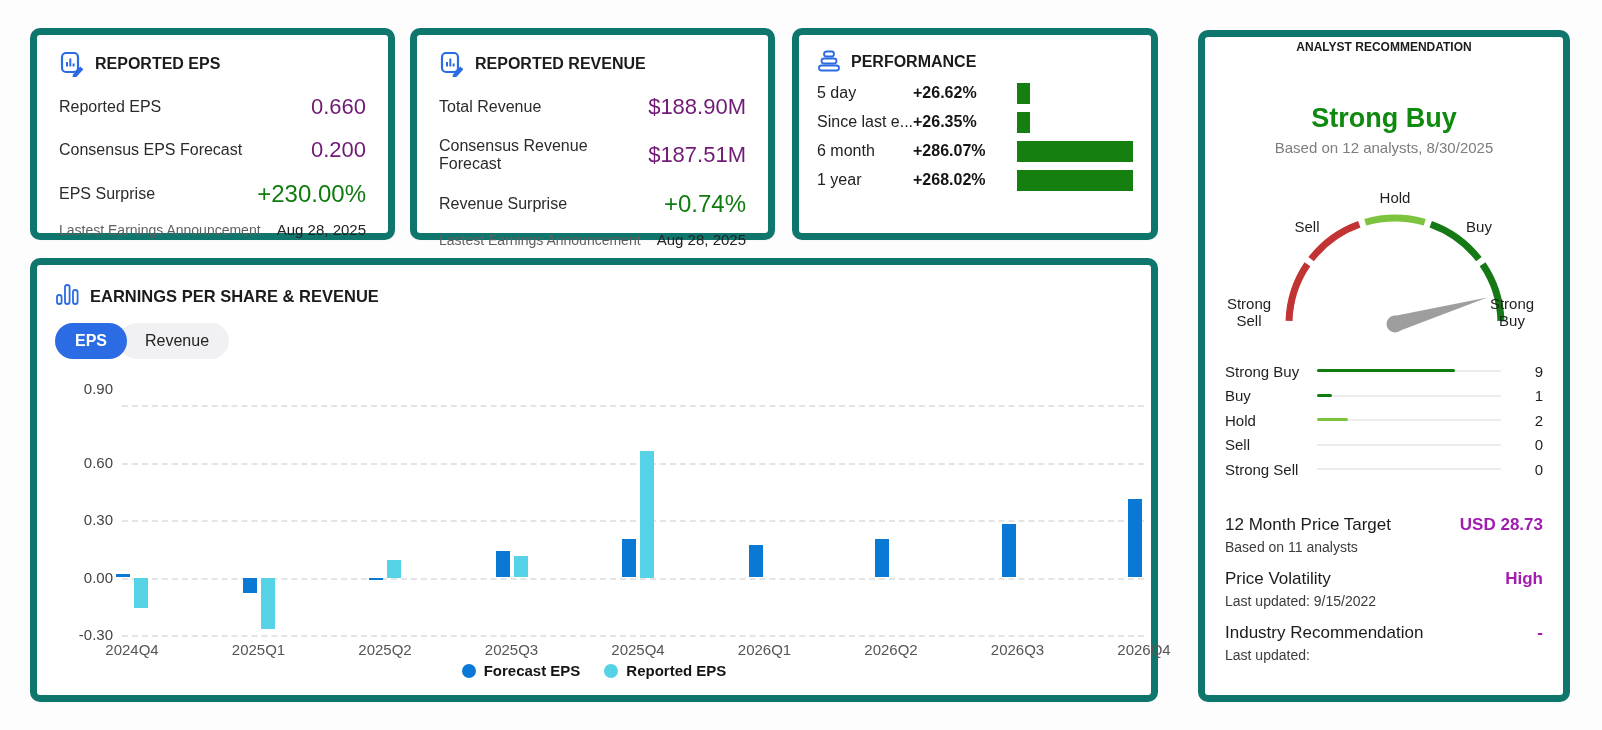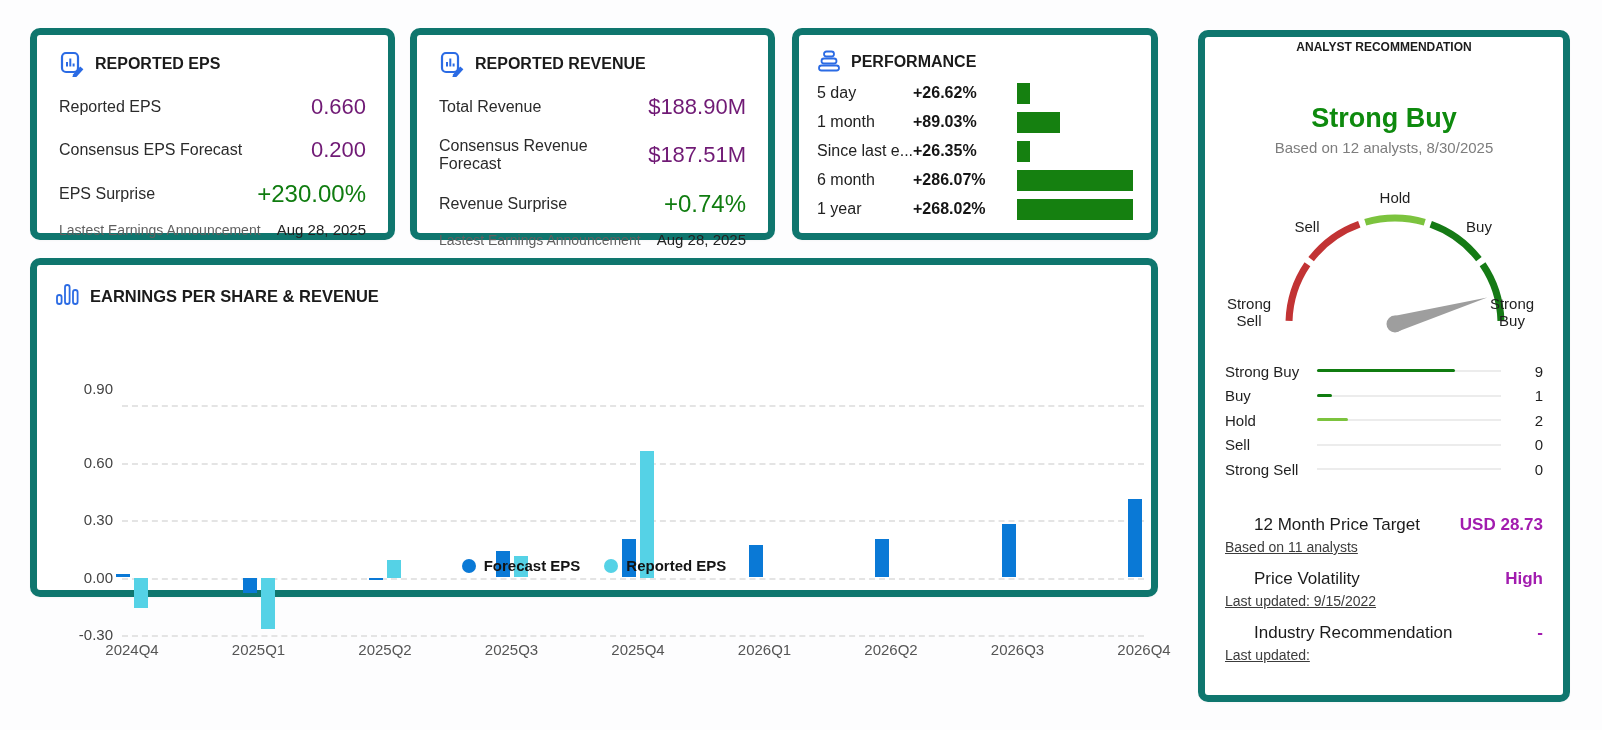--- a/index.html
+++ b/index.html
@@ -6,21 +6,21 @@
   * { box-sizing:border-box; }
   body { margin:0; background:#fdfdfe; font-family:"Liberation Sans", sans-serif; color:#1b1b1b; }
   .page { position:relative; width:1602px; height:730px; background:#fdfdfe; overflow:hidden; }
   .card { position:absolute; background:#fff; border:7px solid #0f766e; border-radius:10px;
           box-shadow:0 1px 2px rgba(0,0,0,.03); }
 
   
   #card-eps     { left:30px;  top:28px; width:365px; height:212px; padding:16px 22px; }
   #card-rev     { left:410px; top:28px; width:365px; height:212px; padding:16px 22px; }
   #card-perf    { left:792px; top:28px; width:366px; height:212px; padding:14px 18px; }
-  #card-chart   { left:30px;  top:258px; width:1128px; height:339px; padding:16px 18px; }
+  #card-chart   { left:30px;  top:258px; width:1128px; height:444px; padding:16px 18px; }
   #card-analyst { left:1198px; top:30px; width:372px; height:672px; }
 
   .stat-title { display:flex; align-items:center; gap:10px; font-weight:bold; font-size:16px; }
   .stat-title .icon { display:inline-flex; }
   .stat-row { display:flex; justify-content:space-between; align-items:center; margin-top:17px; }
   .stat-row .lbl { font-size:16px; color:#2b2b2b; }
   .stat-row .val { font-size:22px; color:#701a75; }
   .stat-row .val.big-green { font-size:24px; }
   .stat-row.muted-row { margin-top:13px; }
   .stat-row.muted-row .lbl { font-size:14px; color:#5f5f5f; }
@@ -63,24 +63,24 @@
   .gl-sbuy  { left:271px; top:118px; }
   .counts { position:absolute; left:20px; right:20px; top:322px; }
   .count-row { display:flex; align-items:center; height:24.5px; }
   .count-row .clbl { flex:0 0 92px; font-size:15px; color:#1f1f1f; }
   .count-row .ctrack { flex:1; height:2px; background:#ececec; position:relative; margin-right:16px; }
   .count-row .cfill { position:absolute; left:0; top:-1px; height:3px; border-radius:2px; }
   .count-row .cval { flex:0 0 26px; text-align:right; font-size:15px; color:#1f1f1f; }
   .an-stats { position:absolute; left:20px; right:20px; top:478px; }
   .an-stat { margin-top:14px; }
   .an-stat:first-child { margin-top:0; }
-  .an-stat .main { display:flex; justify-content:space-between; align-items:flex-end;margin-left:29px; }
+  .an-stat .main { display:flex; justify-content:space-between; align-items:flex-end; }
   .an-stat .slbl { font-size:17px; color:#1b1b1b; }
   .an-stat .sval { font-size:17px; font-weight:bold; color:#a21caf; }
-  .an-stat .ssub { font-size:14px; color:#3c3c3c; margin-top:4px;text-decoration:underline; }
+  .an-stat .ssub { font-size:14px; color:#3c3c3c; margin-top:4px; }
 </style>
 </head>
 <body>
 
 <div class="page">
 
   <section class="card" id="card-eps">
     <div class="stat-title">
       <span class="icon">
         <svg width="26" height="26" viewBox="0 0 26 26">
@@ -152,25 +152,20 @@
         </svg>
       </span>
       <span>PERFORMANCE</span>
     </div>
     <div class="perf-row">
       <span class="plbl">5 day</span>
       <span class="pval">+26.62%</span>
       <span class="pbar" style="width: 13px; background: rgb(21, 128, 16);"></span>
     </div>
     <div class="perf-row">
-      <span class="plbl">1 month</span>
-      <span class="pval">+89.03%</span>
-      <span class="pbar" style="width: 43px; background: rgb(21, 128, 16);"></span>
-    </div>
-    <div class="perf-row">
       <span class="plbl">Since last e...</span>
       <span class="pval">+26.35%</span>
       <span class="pbar" style="width: 13px; background: rgb(21, 128, 16);"></span>
     </div>
     <div class="perf-row">
       <span class="plbl">6 month</span>
       <span class="pval">+286.07%</span>
       <span class="pbar" style="width: 137px; background: rgb(21, 128, 16);"></span>
     </div>
     <div class="perf-row">
@@ -183,20 +178,24 @@
   <section class="card" id="card-chart">
     <div class="chart-title">
       <span class="icon">
         <svg width="25" height="26" viewBox="0 0 25 26">
           <rect x="2" y="14" width="4.6" height="9" rx="2.3" fill="none" stroke="var(--accent)" stroke-width="1.8"></rect>
           <rect x="10" y="4" width="4.6" height="19" rx="2.3" fill="none" stroke="var(--accent)" stroke-width="1.8"></rect>
           <rect x="18" y="9" width="4.6" height="14" rx="2.3" fill="none" stroke="var(--accent)" stroke-width="1.8"></rect>
         </svg>
       </span>
       <span>EARNINGS PER SHARE &amp; REVENUE</span>
+    </div>
+    <div class="toggle-row">
+      <button class="pill active" style="background: rgb(43, 107, 228);">EPS</button>
+      <button class="pill inactive">Revenue</button>
     </div>
     <div id="plot">
         <div class="gridline" style="top: 28px;"></div>
         <div class="ytick" style="top: 12px;">0.90</div>
         <div class="gridline" style="top: 85.5px;"></div>
         <div class="ytick" style="top: 85.5px;">0.60</div>
         <div class="gridline" style="top: 143px;"></div>
         <div class="ytick" style="top: 143px;">0.30</div>
         <div class="gridline" style="top: 200.5px;"></div>
         <div class="ytick" style="top: 200.5px;">0.00</div>

